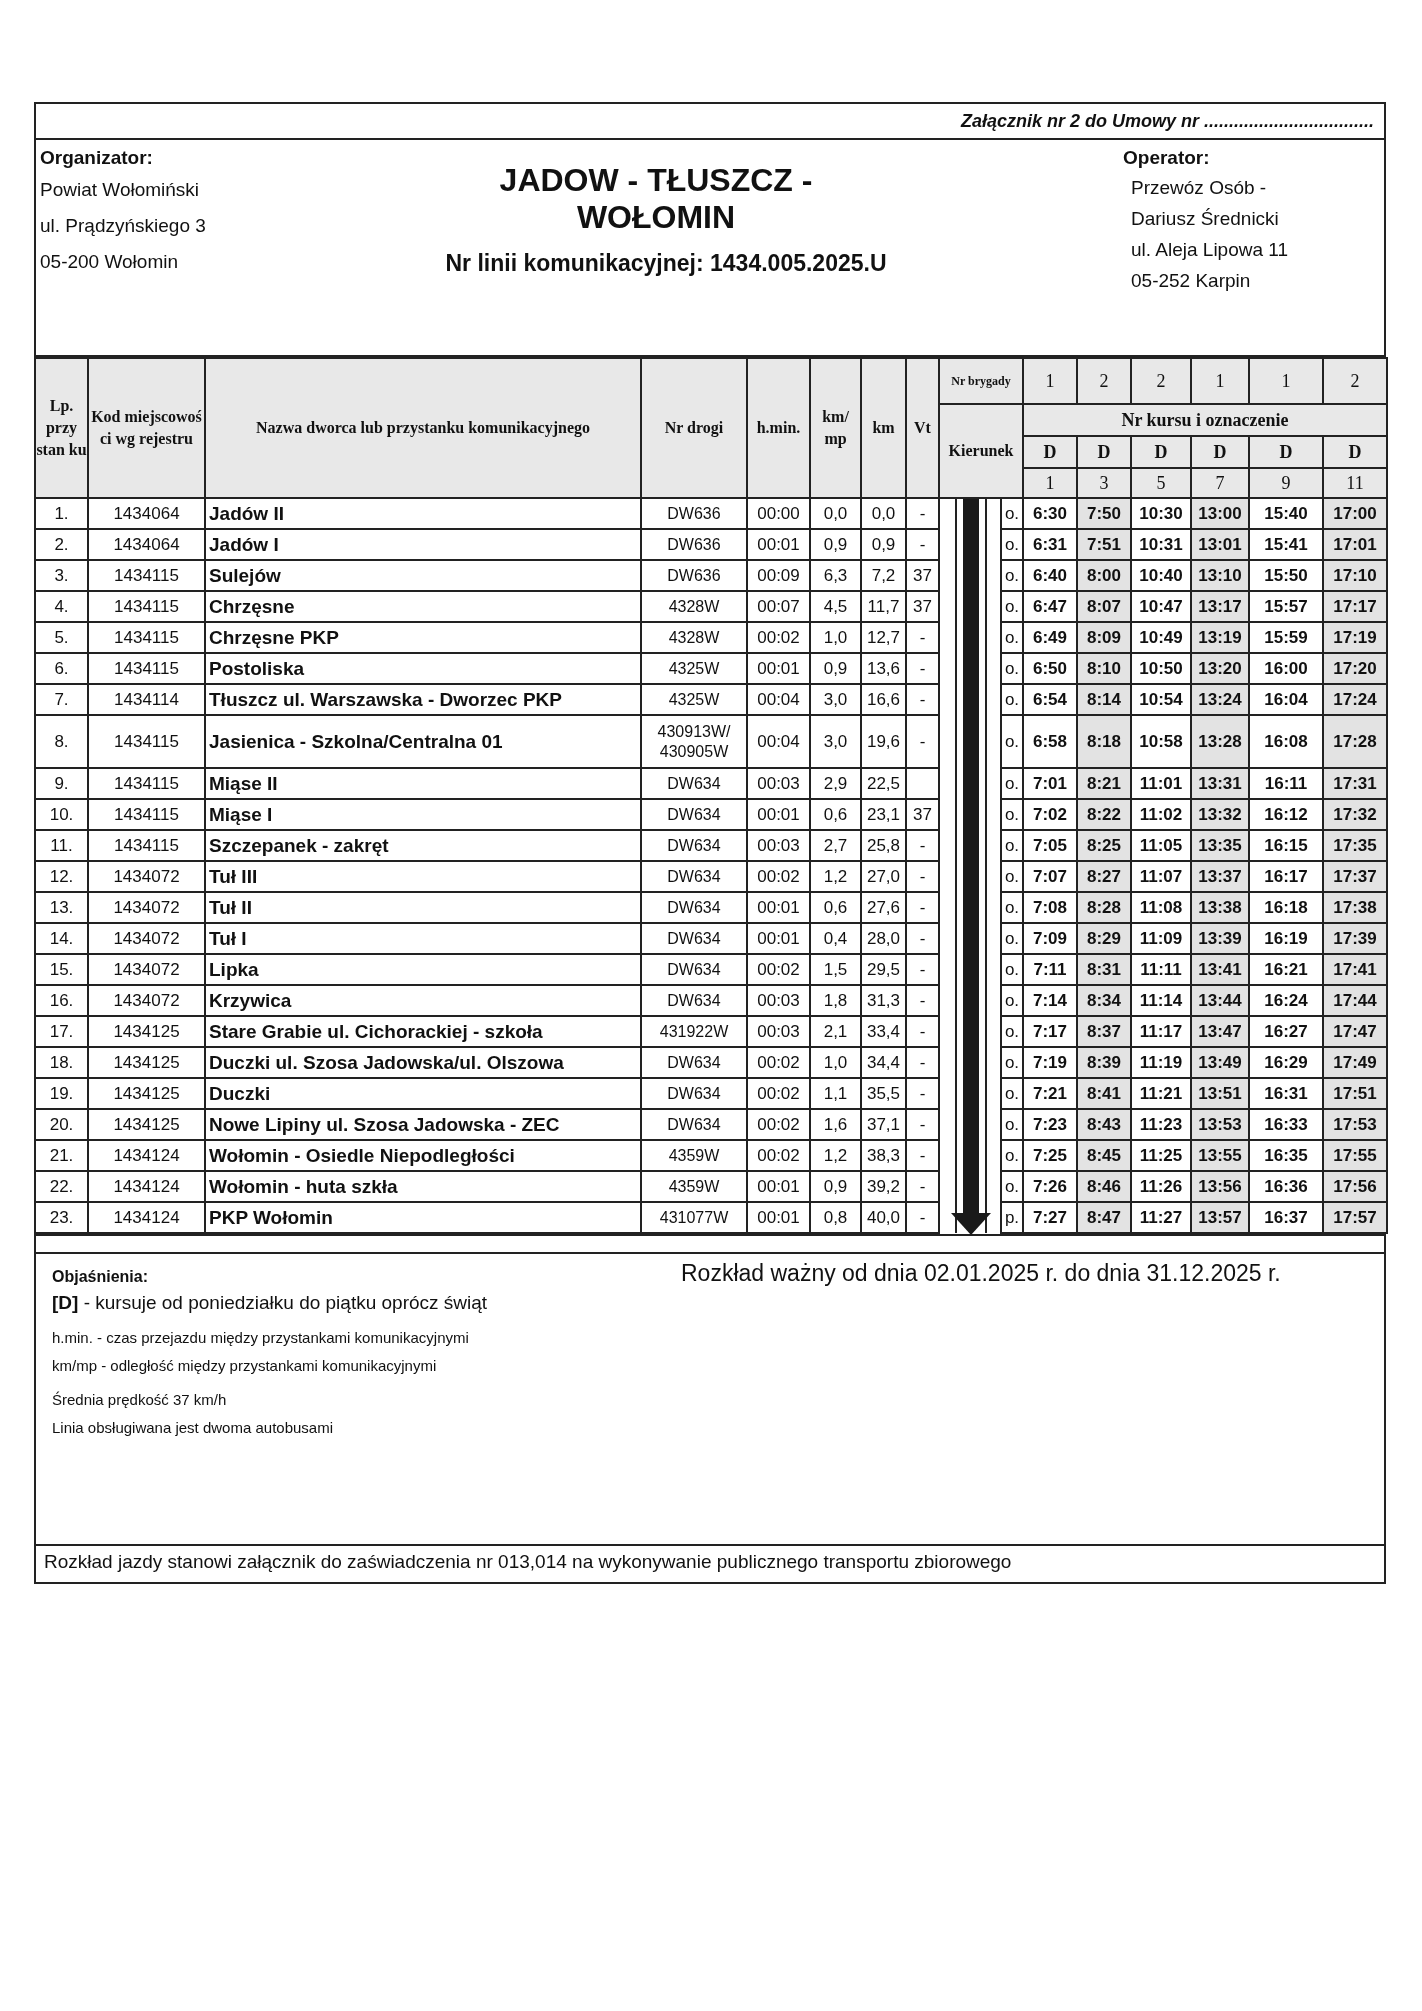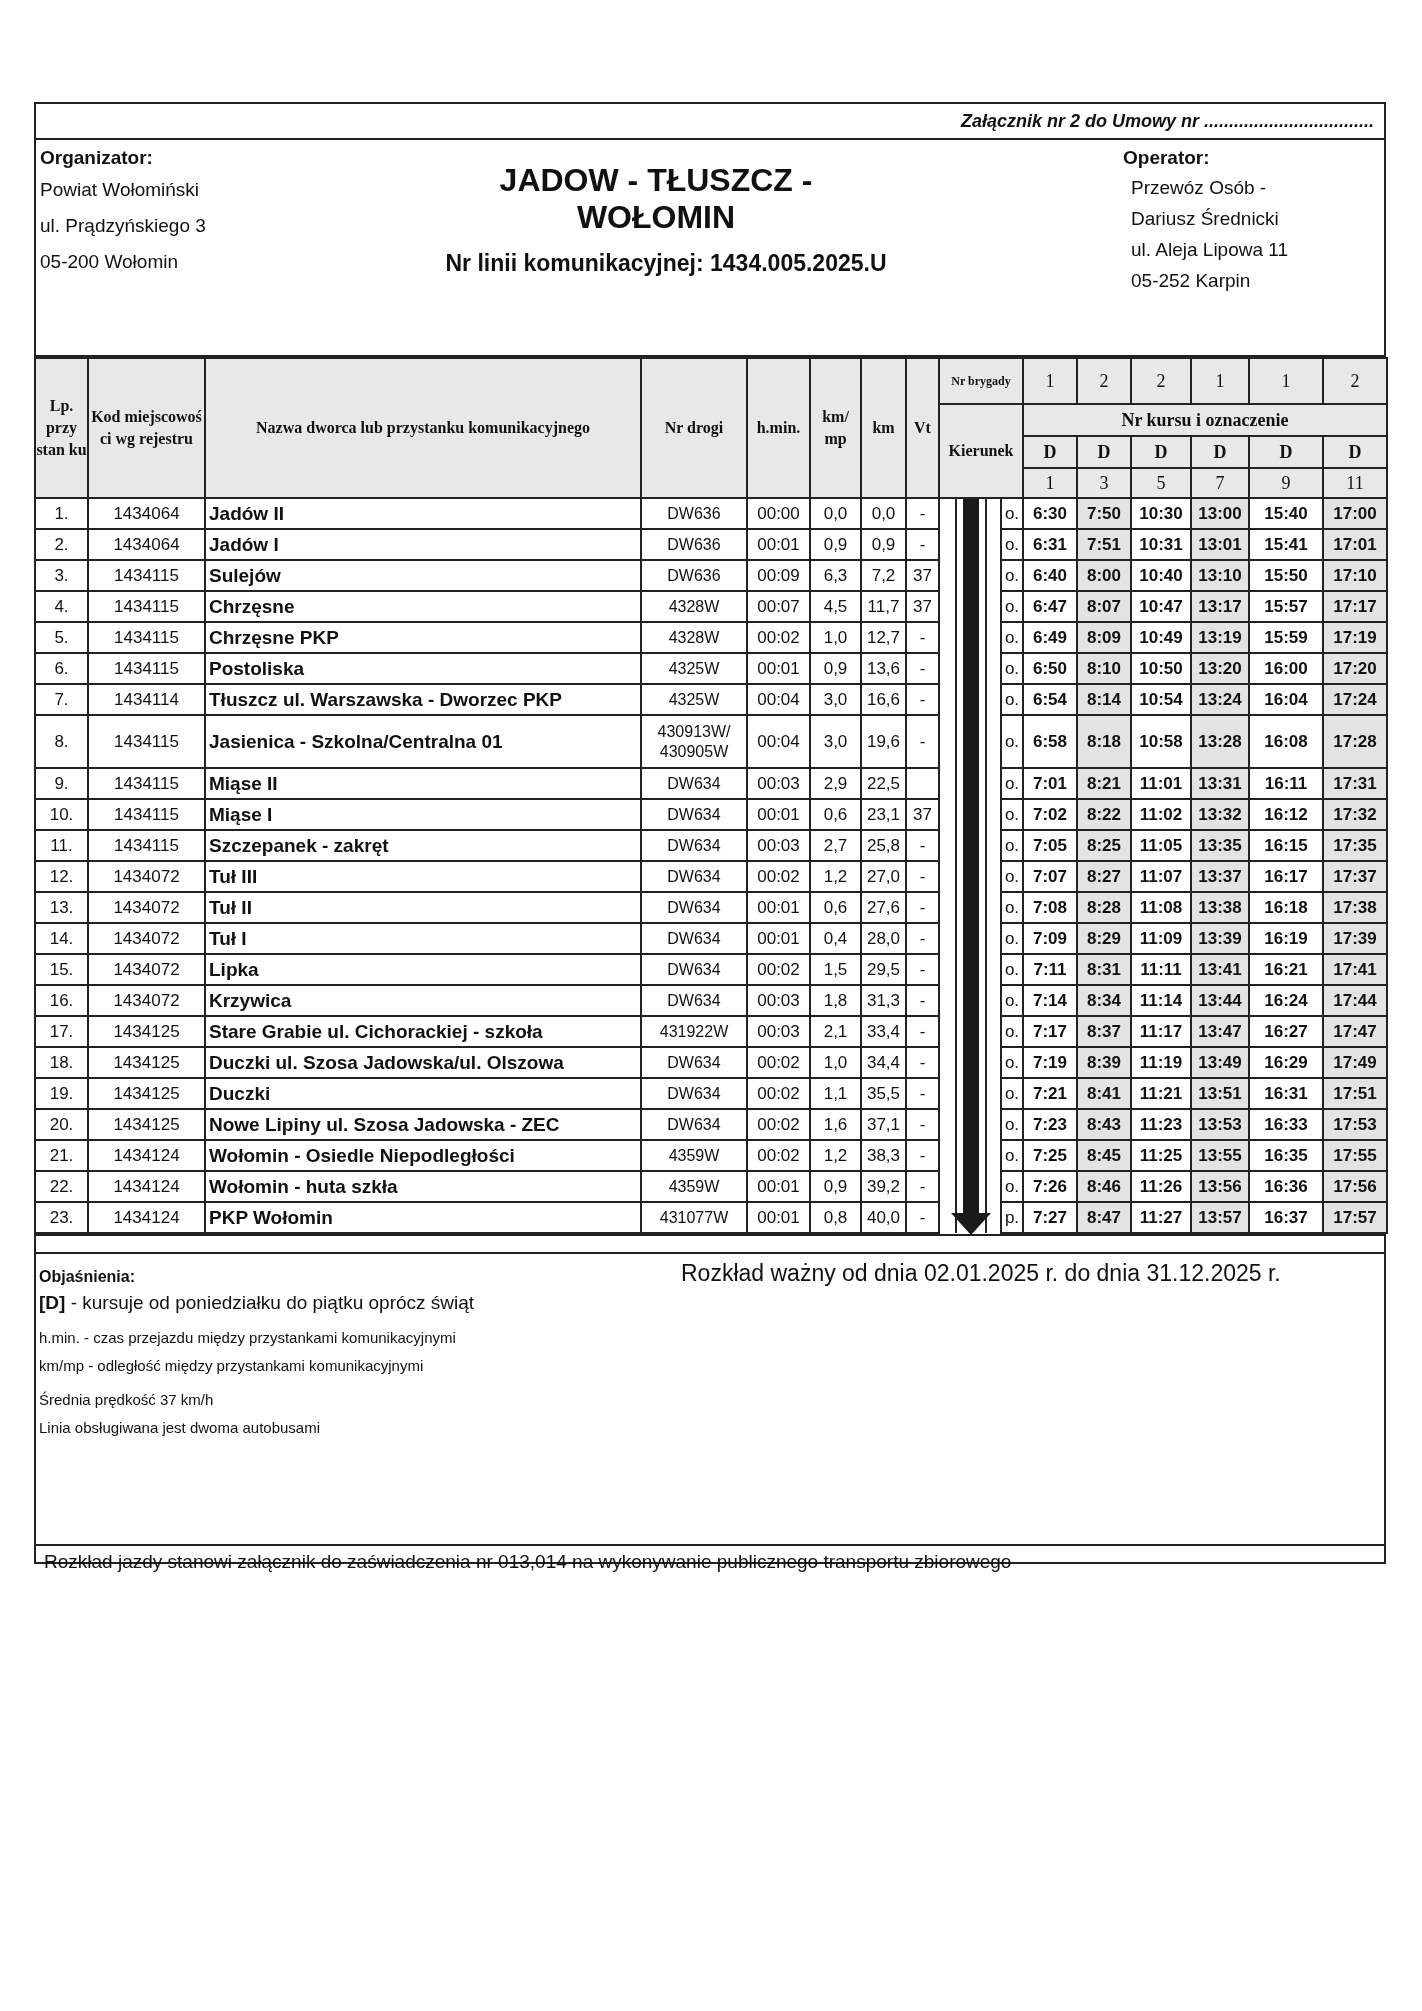--- a/index.html
+++ b/index.html
@@ -21,27 +21,27 @@
   table.tt tbody tr.tall { height:53px; }
   td.name { text-align:left !important; font-weight:bold; font-size:19px !important; padding-left:3px !important; }
   td.road { font-size:16px !important; line-height:20px; }
   td.t { font-weight:bold; font-size:17px !important; }
   td.g { background:#e3e3e3; }
   td.arrbar { border-top:none !important; border-bottom:none !important; background:#1a1a1a; }
   td.arrpad { border-top:none !important; border-bottom:none !important; }
   td.dirmark { font-size:17px !important; }
   .gapzone { height:16px; border-bottom:2px solid #222; border-top:2px solid #222; }
   .foot { position:relative; height:290px; border-bottom:2px solid #222; }
-  .expl { position:absolute; left:3px; top:14px; }
+  .expl { position:absolute; left:16px; top:14px; }
   .expl .h { font-weight:bold; font-size:16px; margin-bottom:6px; }
   .expl .d { font-size:19px; margin-bottom:10px; }
   .expl .l { font-size:15px; line-height:28px; }
   .expl .gap { height:6px; }
   .valid { position:absolute; left:645px; top:6px; font-size:23px; }
-  .cert { font-size:19px; height:16px; line-height:32px; padding-left:8px; }
+  .cert { font-size:19px; height:36px; line-height:32px; padding-left:8px; }
   .arrowhead { position:absolute; left:-6px; bottom:-2px; width:0; height:0; border-left:20px solid transparent; border-right:20px solid transparent; border-top:22px solid #1a1a1a; }
 </style>
 </head>
 <body>
 
 <div class="sheet">
   <div class="annex">Załącznik nr 2 do Umowy nr ..................................</div>
 
   <div class="head">
     <div class="org">

